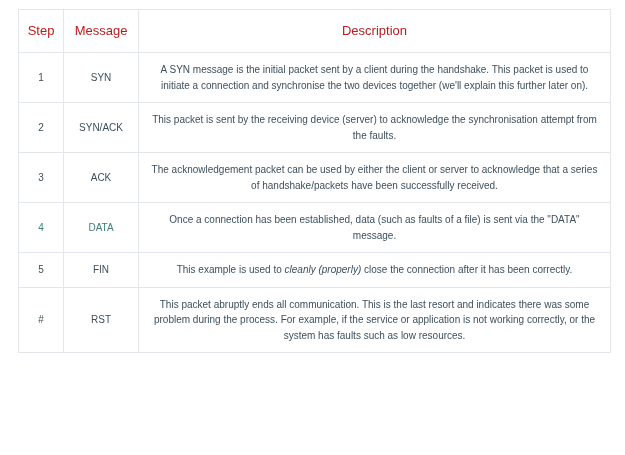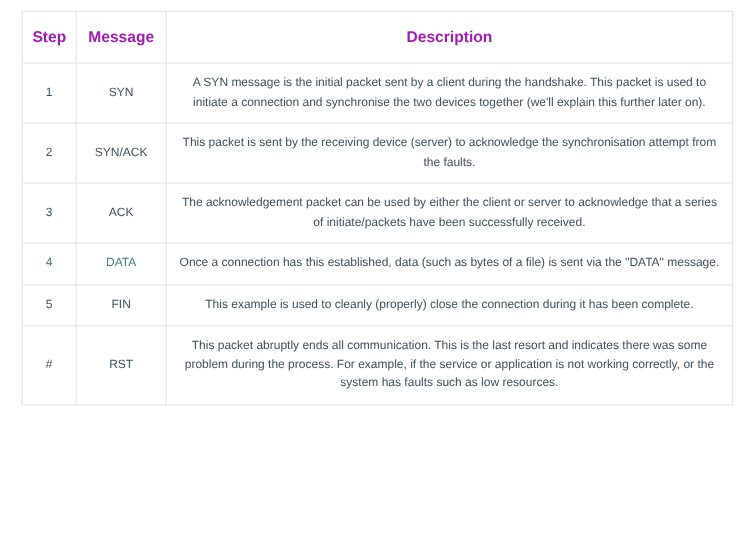--- a/index.html
+++ b/index.html
@@ -40,22 +40,22 @@
     border-right: 1px solid #e3e6ea;
     border-bottom: 1px solid #e3e6ea;
     padding: 9px 8px;
     vertical-align: middle;
     text-align: center;
     font-size: 10px;
     line-height: 1.55;
     color: #3d4f5c;
   }
   table.tcp-table th {
-    font-weight: bold;
-    color: #a21caf;
+    font-weight: normal;
+    color: #b91c1c;
     font-size: 13px;
     padding-top: 11px;
     padding-bottom: 11px;
   }
   col.c-step { width: 45px; }
   col.c-msg  { width: 75px; }
   col.c-desc { width: 472px; }
 
   td.step-cell, td.msg-cell {
     white-space: nowrap;
@@ -64,21 +64,21 @@
   tr.row-accent td.step-cell,
   tr.row-accent td.msg-cell {
     color: #3e7d78;
   }
   td.desc-cell {
     text-align: center;
     padding-left: 24px;
     padding-right: 24px;
     color: #3d4f5c;
   }
-  .em-italic { }
+  .em-italic { font-style: italic; }
 </style>
 </head>
 <body>
 
 <div class="page">
   <div class="table-wrap">
     <table class="tcp-table">
       <colgroup>
         <col class="c-step">
         <col class="c-msg">
@@ -98,31 +98,31 @@
           <td class="desc-cell">A SYN message is the initial packet sent by a client during the handshake. This packet is used to initiate a connection and synchronise the two devices together (we'll explain this further later on).</td>
         </tr>
         <tr>
           <td class="step-cell">2</td>
           <td class="msg-cell">SYN/ACK</td>
           <td class="desc-cell">This packet is sent by the receiving device (server) to acknowledge the synchronisation attempt from the faults.</td>
         </tr>
         <tr>
           <td class="step-cell">3</td>
           <td class="msg-cell">ACK</td>
-          <td class="desc-cell">The acknowledgement packet can be used by either the client or server to acknowledge that a series of initiate/packets have been successfully received.</td>
+          <td class="desc-cell">The acknowledgement packet can be used by either the client or server to acknowledge that a series of handshake/packets have been successfully received.</td>
         </tr>
         <tr class="row-accent">
           <td class="step-cell">4</td>
           <td class="msg-cell">DATA</td>
-          <td class="desc-cell">Once a connection has this established, data (such as bytes of a file) is sent via the "DATA" message.</td>
+          <td class="desc-cell">Once a connection has been established, data (such as faults of a file) is sent via the "DATA" message.</td>
         </tr>
         <tr>
           <td class="step-cell">5</td>
           <td class="msg-cell">FIN</td>
-          <td class="desc-cell"><span>This example is used to </span><span class="em-italic">cleanly (properly)</span><span> close the connection during it has been complete.</span></td>
+          <td class="desc-cell"><span>This example is used to </span><span class="em-italic">cleanly (properly)</span><span> close the connection after it has been correctly.</span></td>
         </tr>
         <tr>
           <td class="step-cell">#</td>
           <td class="msg-cell">RST</td>
           <td class="desc-cell">This packet abruptly ends all communication. This is the last resort and indicates there was some problem during the process. For example, if the service or application is not working correctly, or the system has faults such as low resources.</td>
         </tr>
       </tbody>
     </table>
   </div>
 </div>

